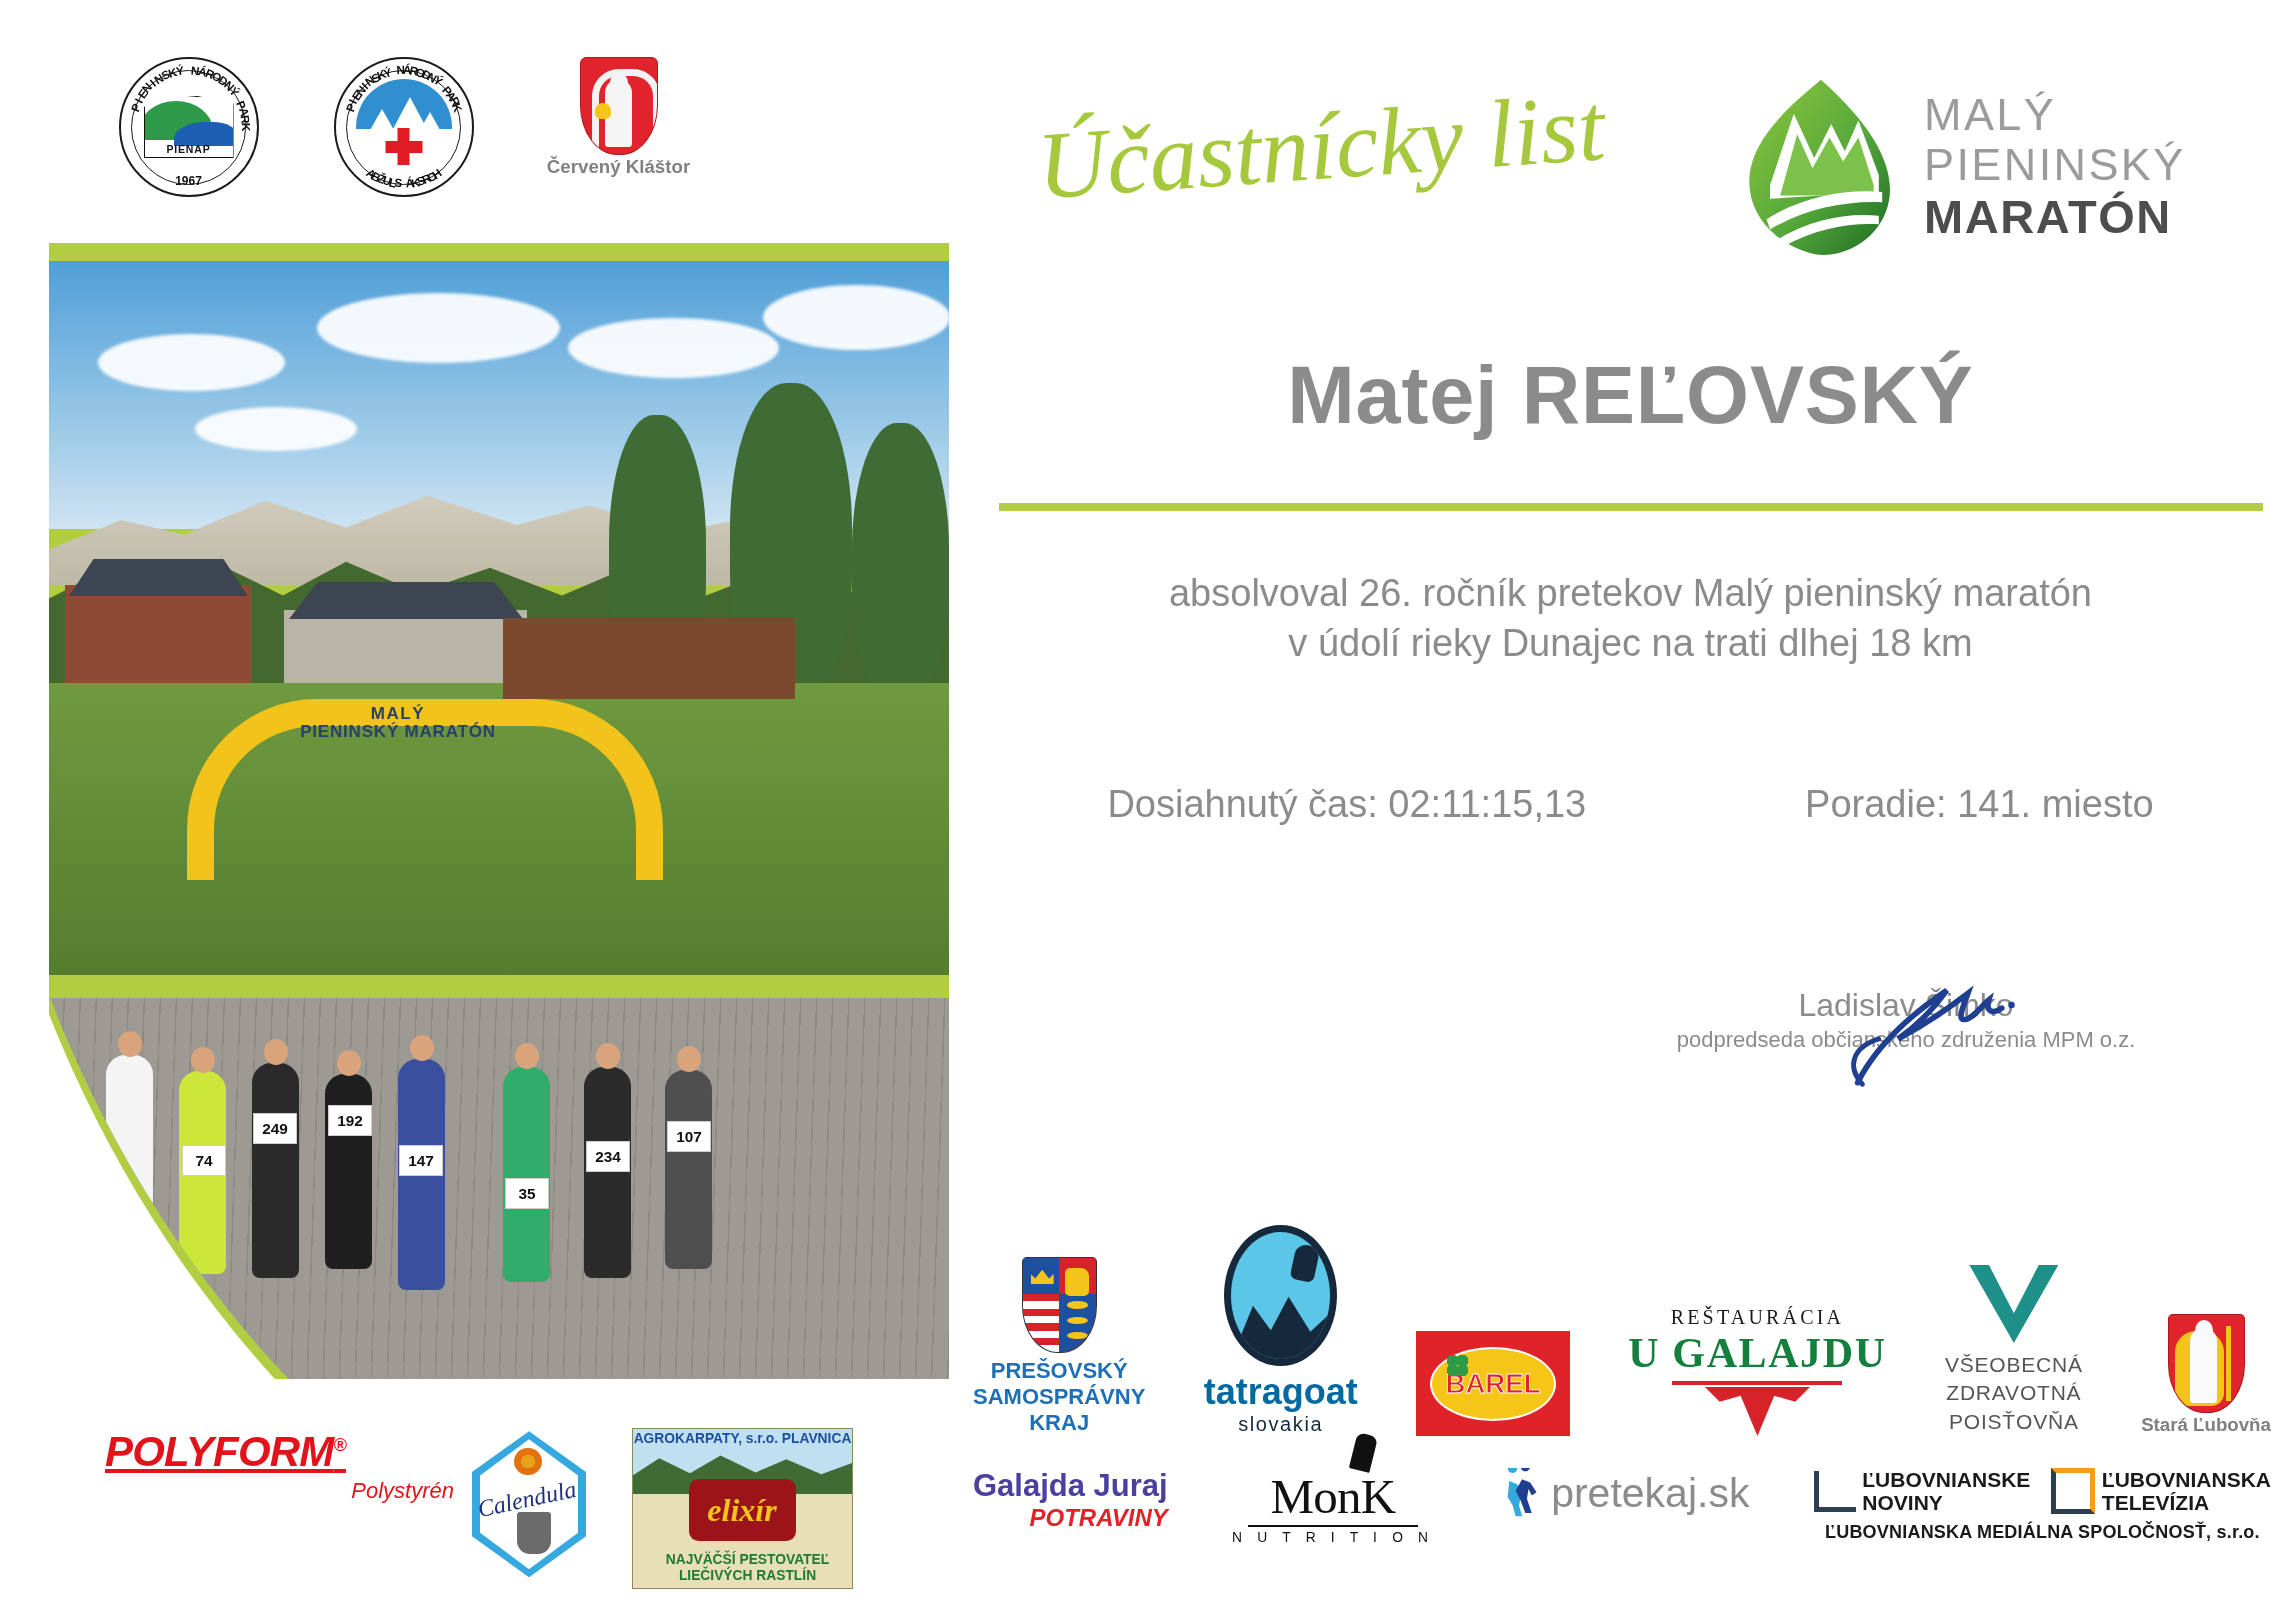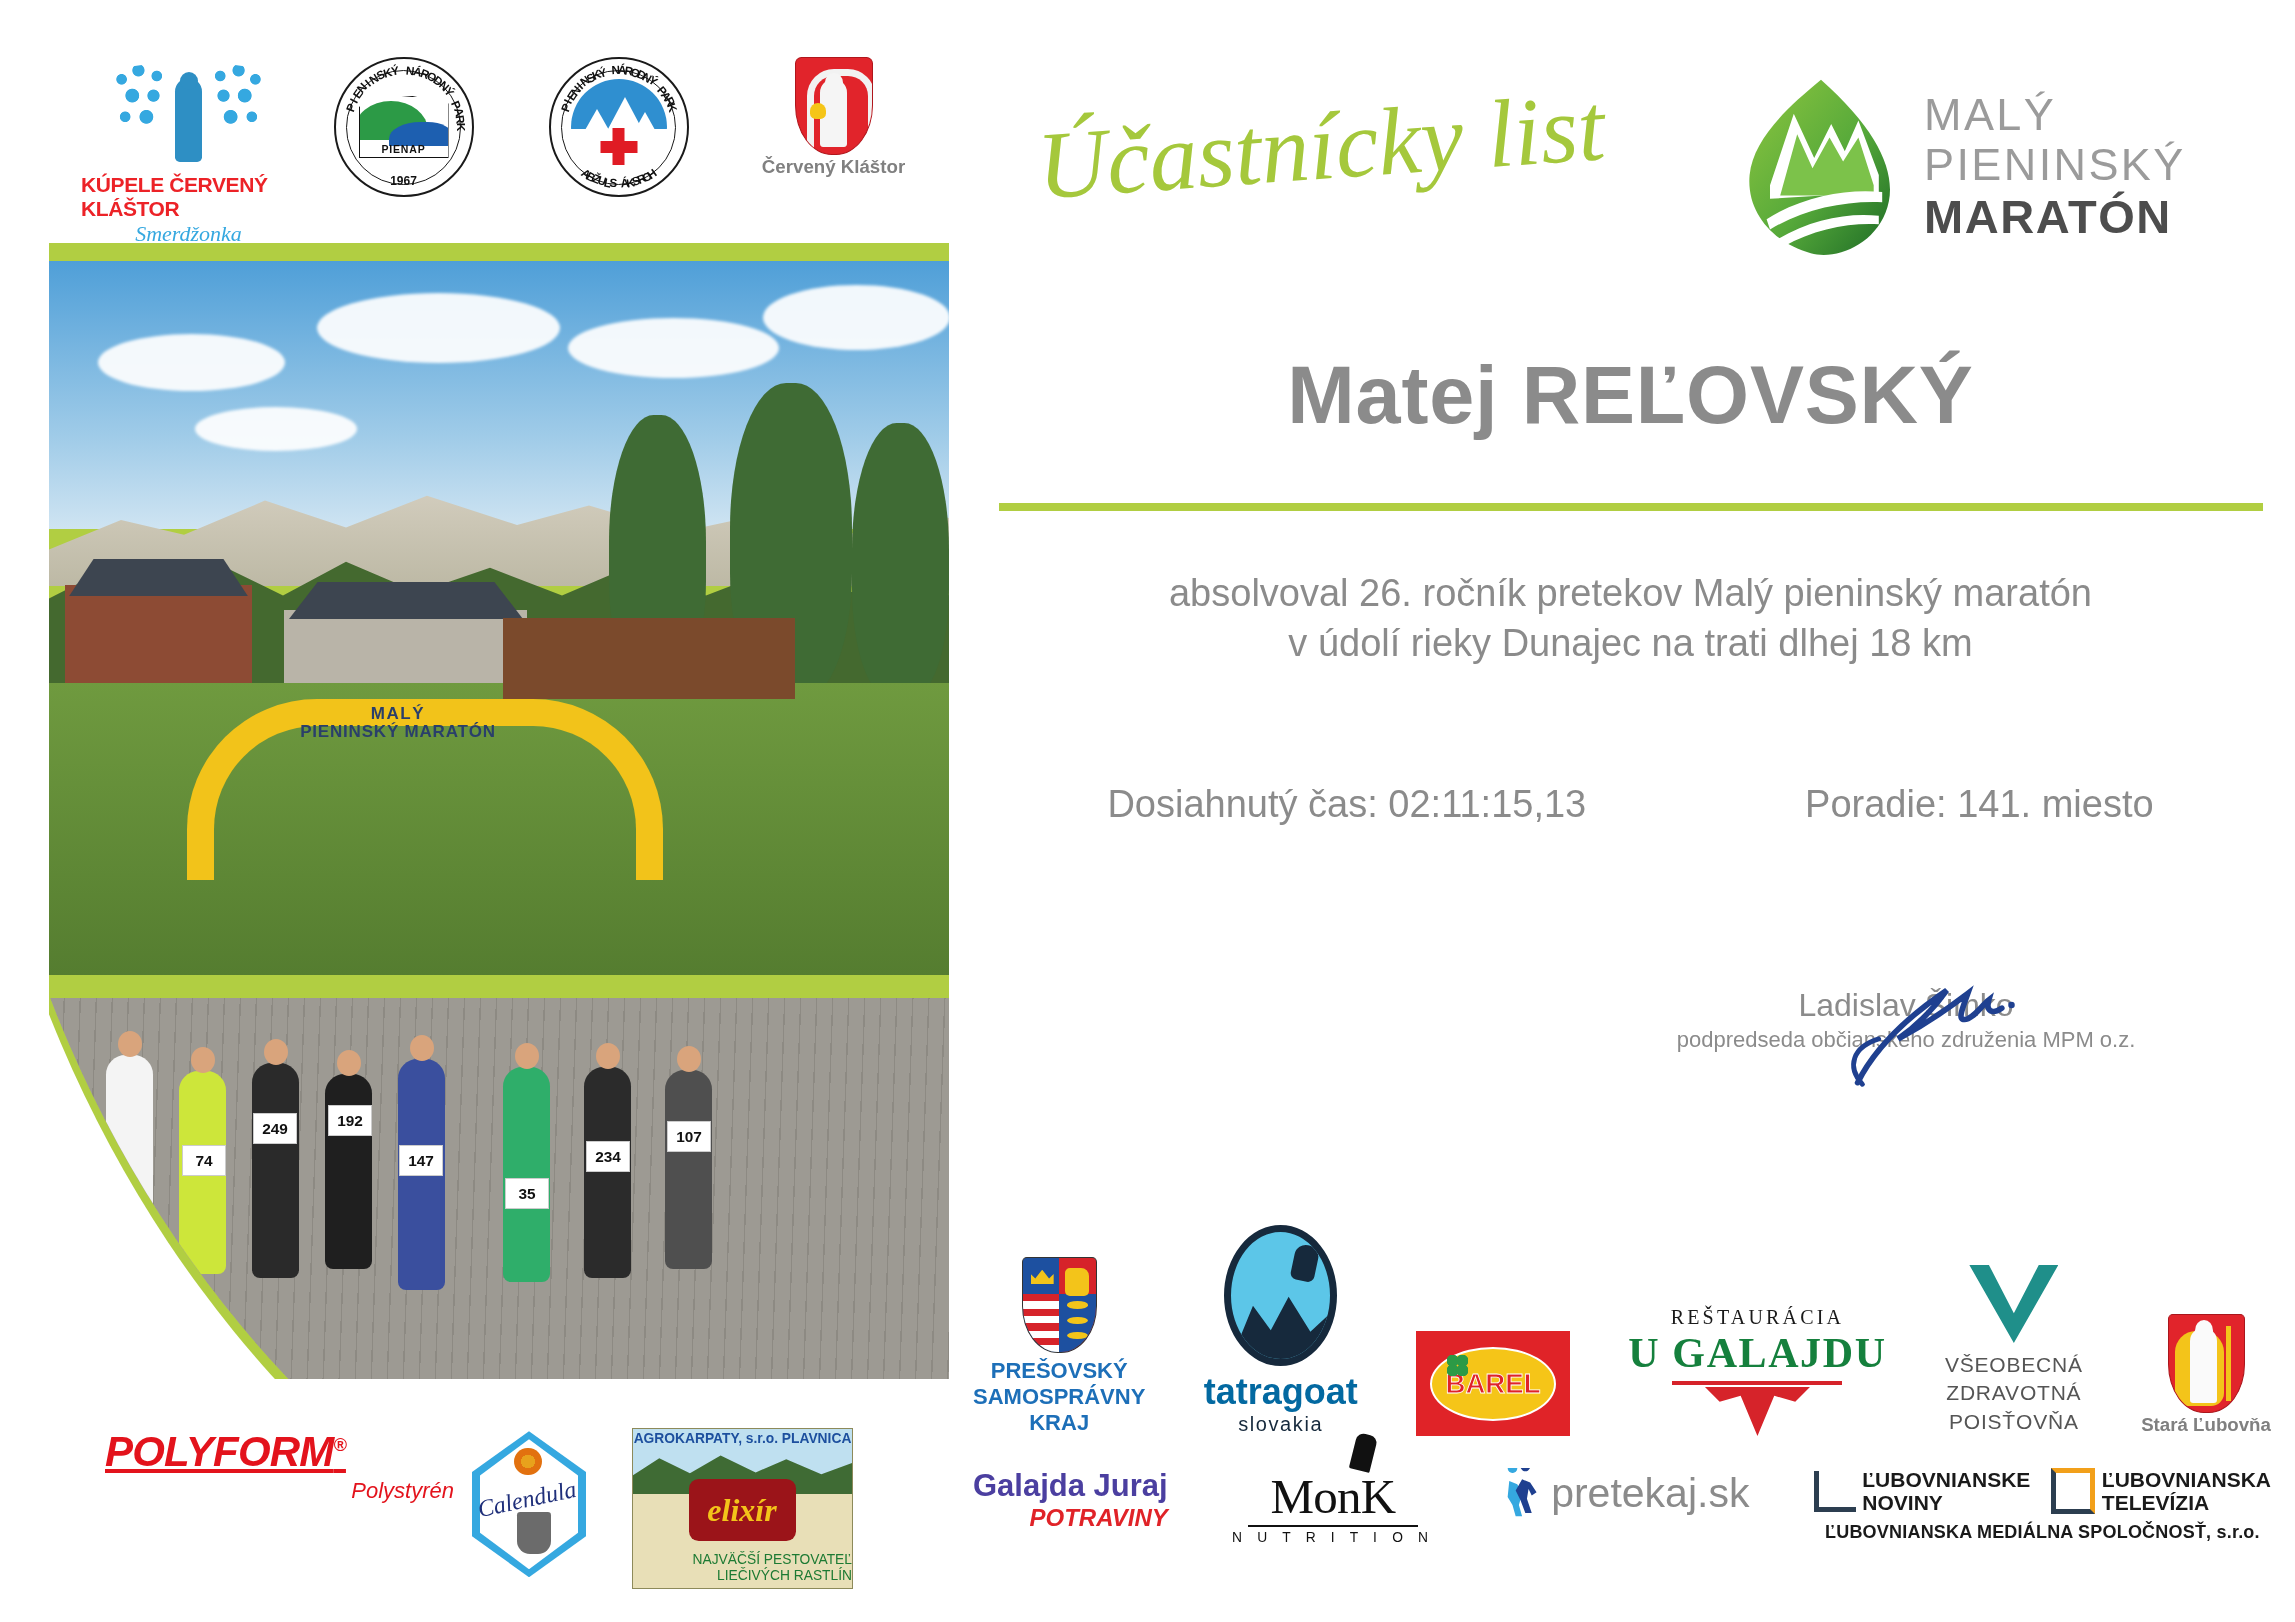--- a/index.html
+++ b/index.html
@@ -136,22 +136,22 @@
 
   .agro{width:219px;height:159px;background:linear-gradient(#bfe0f0 0 34%,#e8dfb7 34% 100%);
       border:1.6px solid #8d8a5a;position:relative;overflow:hidden;}
   .agro-t{position:absolute;top:2.4px;left:0;right:0;text-align:center;color:#1d4f9e;
       font-weight:bold;font-size:13.8px;}
   .agro-mtn{position:absolute;top:18px;left:0;width:100%;height:47px;background:#3f6b34;
       clip-path:polygon(0 60%,12% 24%,26% 56%,40% 18%,56% 54%,70% 26%,86% 58%,100% 34%,100% 100%,0 100%);}
   .elixir{position:absolute;left:50%;top:50px;margin-left:-54px;width:107px;height:62px;
       background:#9b1419;border-radius:9.7px;display:flex;align-items:center;justify-content:center;
       color:#f3c41a;font-style:italic;font-weight:bold;font-size:32px;font-family:"Liberation Serif",serif;}
-  .agro-b{position:absolute;bottom:3.2px;left:10px;right:0;text-align:right;color:#1d7a33;
-      font-weight:normal;font-size:13.8px;line-height:1.2;}
+  .agro-b{position:absolute;bottom:3.2px;left:10px;right:0;text-align:center;color:#1d7a33;
+      font-weight:bold;font-size:13.8px;line-height:1.2;}
   #script-title{position:absolute;left:1038px;top:89px;width:616px;height:146px;
       color:#a5c83c;font-size:96px;font-style:italic;
       font-family:"Liberation Serif",serif;white-space:nowrap;transform:rotate(-4deg);}
   #mpm-logo{position:absolute;left:1736px;top:65px;width:535px;height:203px;display:flex;
       align-items:center;gap:18px;}
   .leaf{width:170px;height:187px;position:relative;}
   .t-mpm{line-height:1.12;}
   .t-mpm .m1,.t-mpm .m2{font-size:45px;color:#9b9b9b;letter-spacing:2.4px;font-weight:300;}
   .t-mpm .m3{font-size:47px;color:#4d4d4d;letter-spacing:1.6px;font-weight:bold;}
 
@@ -245,30 +245,20 @@
   .ln-mark{width:37px;height:36px;border:5.7px solid #2c3e50;border-top:none;border-right:none;}
   .lt-mark{width:34px;height:36px;border:5.7px solid #2c3e50;border-top-color:#f2a01a;
       border-right-color:#f2a01a;}
   .t-lms{color:#1a1a1a;font-size:18px;font-weight:bold;margin-top:8px;letter-spacing:0.2px;}
 </style>
 </head>
 <body>
 
 <div id="partner-logos">
 
-  <div class="partner">
-    <div class="spa-mark">
-      <div class="spa-wing l"></div>
-        <div class="spa-wing r"></div>
-      <div class="spa-body"></div>
-        <div class="spa-head"></div>
-    </div>
-    <div class="t-spa1">KÚPELE ČERVENÝ KLÁŠTOR</div>
-    <div class="t-spa2">Smerdžonka</div>
-  </div>
 
   <div class="partner">
     <div class="circ">
       <div class="pienap-inner">
         <div class="pienap-green"></div>
           <div class="pienap-blue"></div>
         <div class="pienap-word">PIENAP</div>
       </div>
       <div class="year">1967</div>
       <div class="ring-txt">

